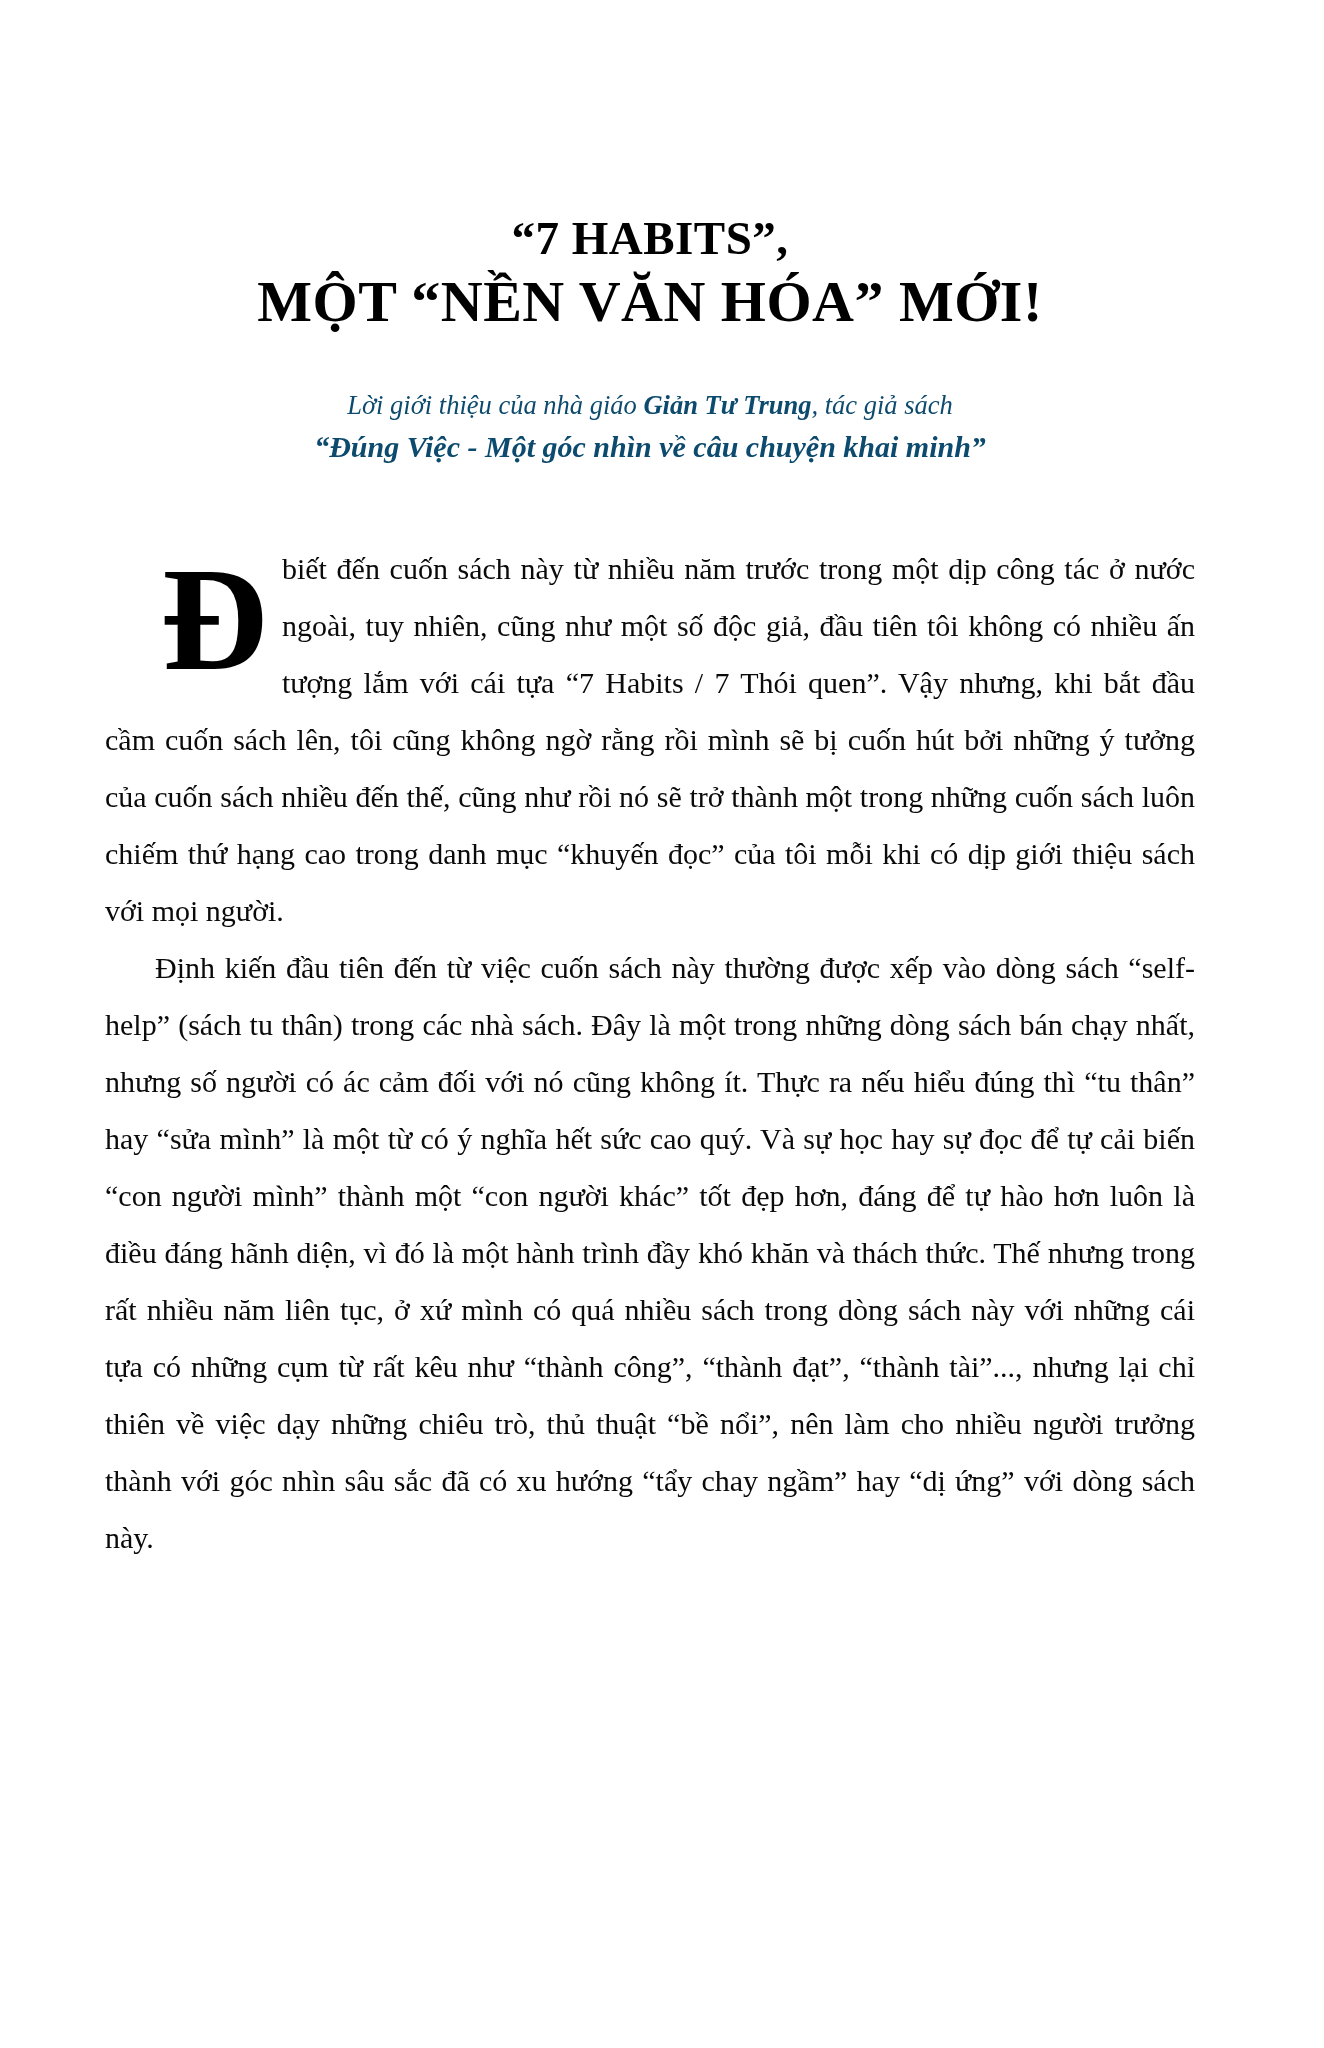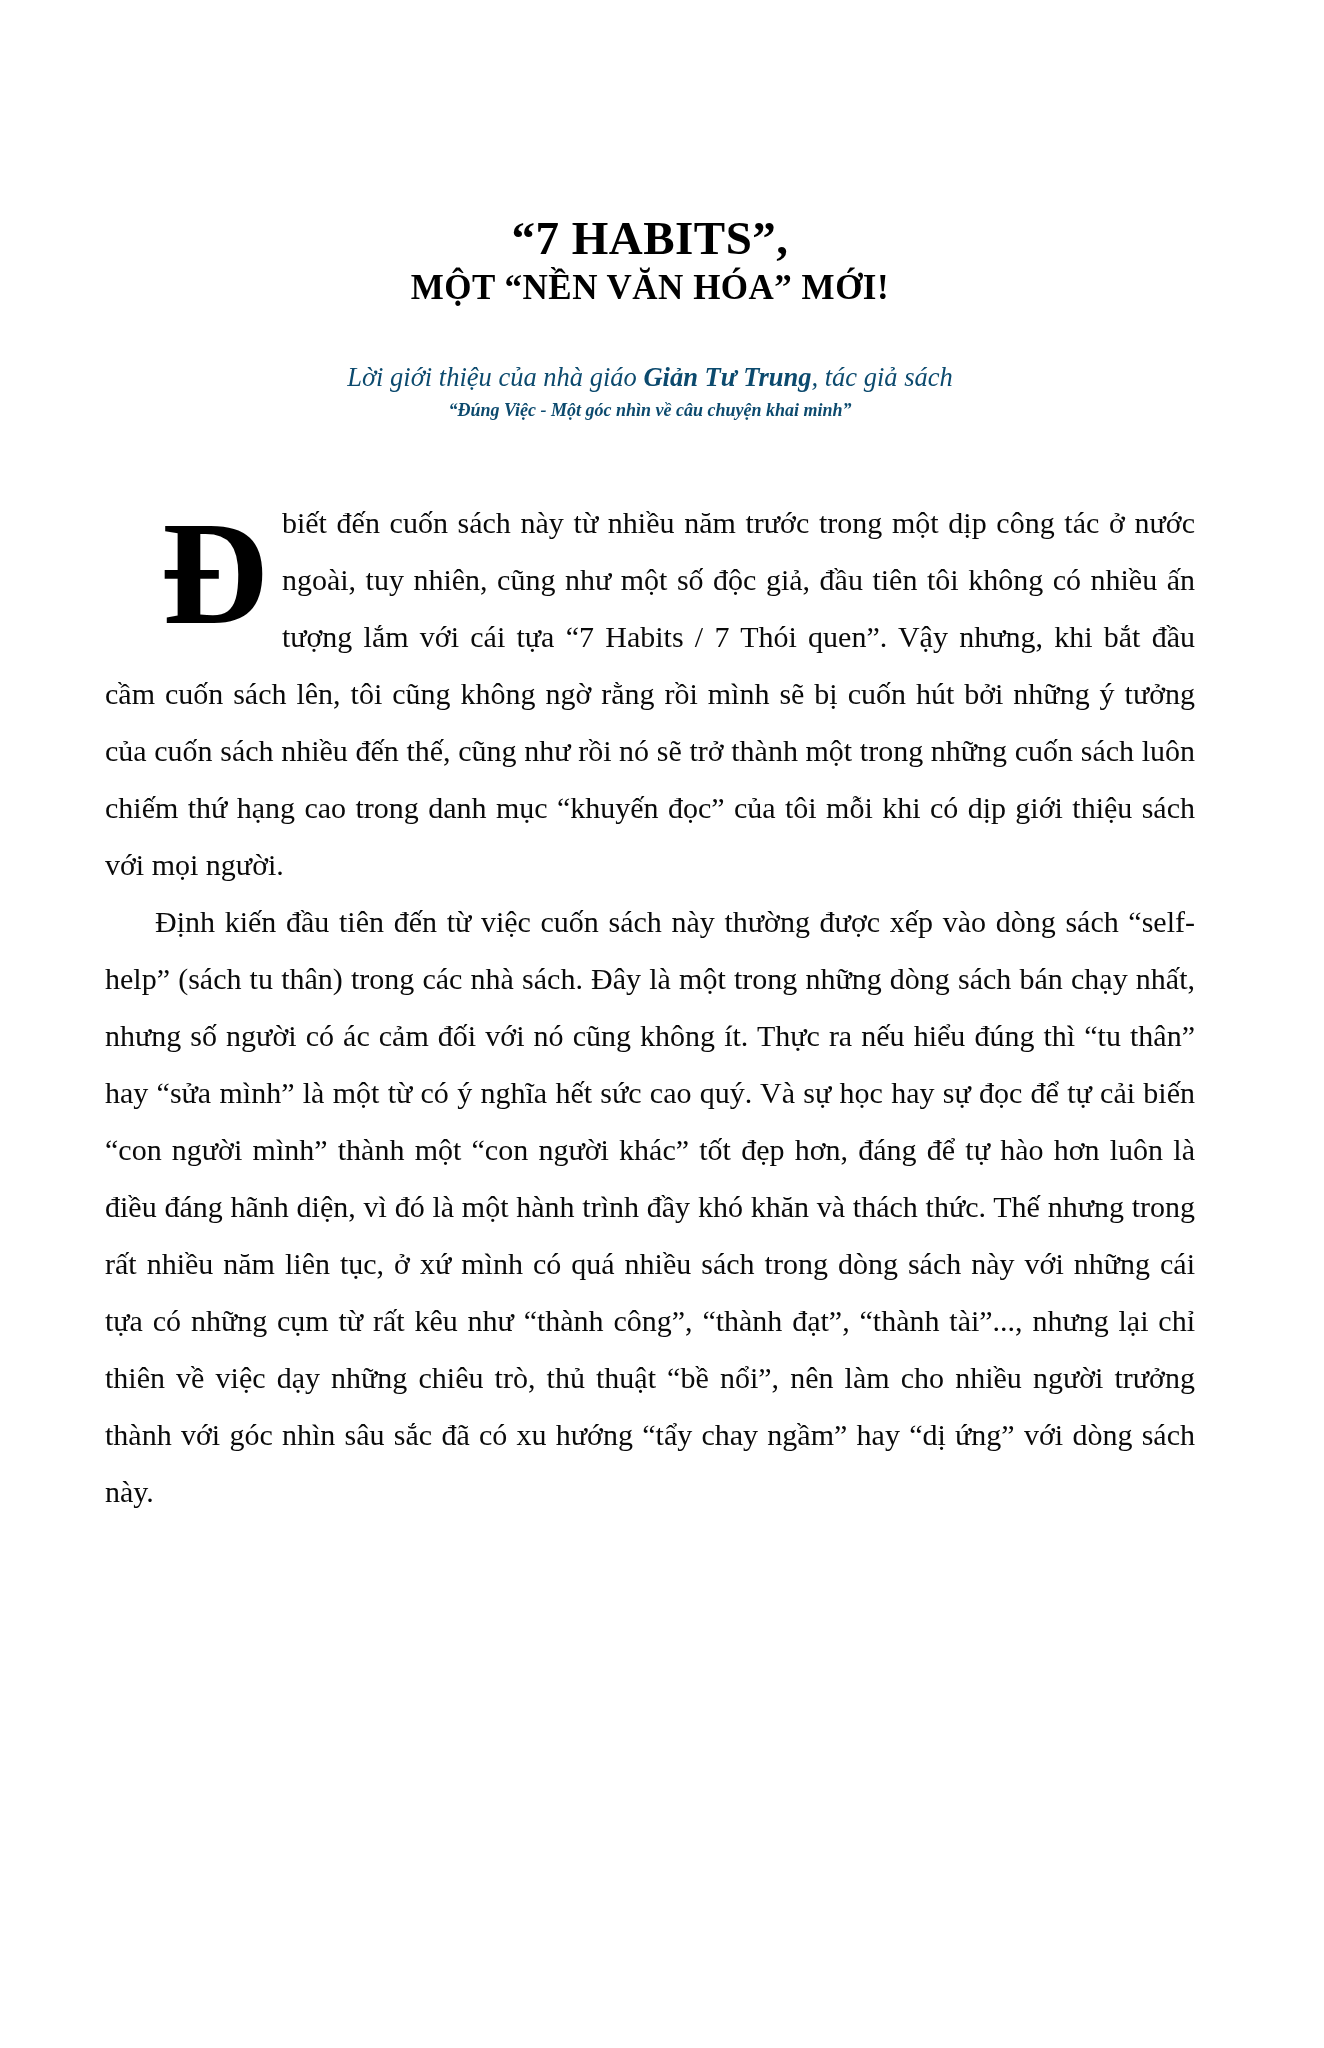--- a/index.html
+++ b/index.html
@@ -36,40 +36,40 @@
     font-family: "Liberation Serif", "DejaVu Serif", serif;
     font-weight: bold;
     color: #000000;
     letter-spacing: 0.5px;
     line-height: 1.22;
   }
   .title-line-1 {
     font-size: 47px;
   }
   .title-line-2 {
-    font-size: 35px;
+    font-size: 58px;
   }
 
   
   .byline {
     margin-top: 48px;
     text-align: center;
     font-style: italic;
     font-size: 26.5px;
     line-height: 1.48;
     color: #0c4a6e;
   }
   .byline .strong {
     font-weight: bold;
     font-style: italic;
   }
   .byline-line-2 {
     font-weight: bold;
     font-style: italic;
-    font-size: 18px;
+    font-size: 30px;
   }
 
   
   .body-copy {
     margin-top: 70px;
     font-size: 30px;
     line-height: 57px;
     text-align: justify;
     text-justify: inter-word;
     hyphens: none;

